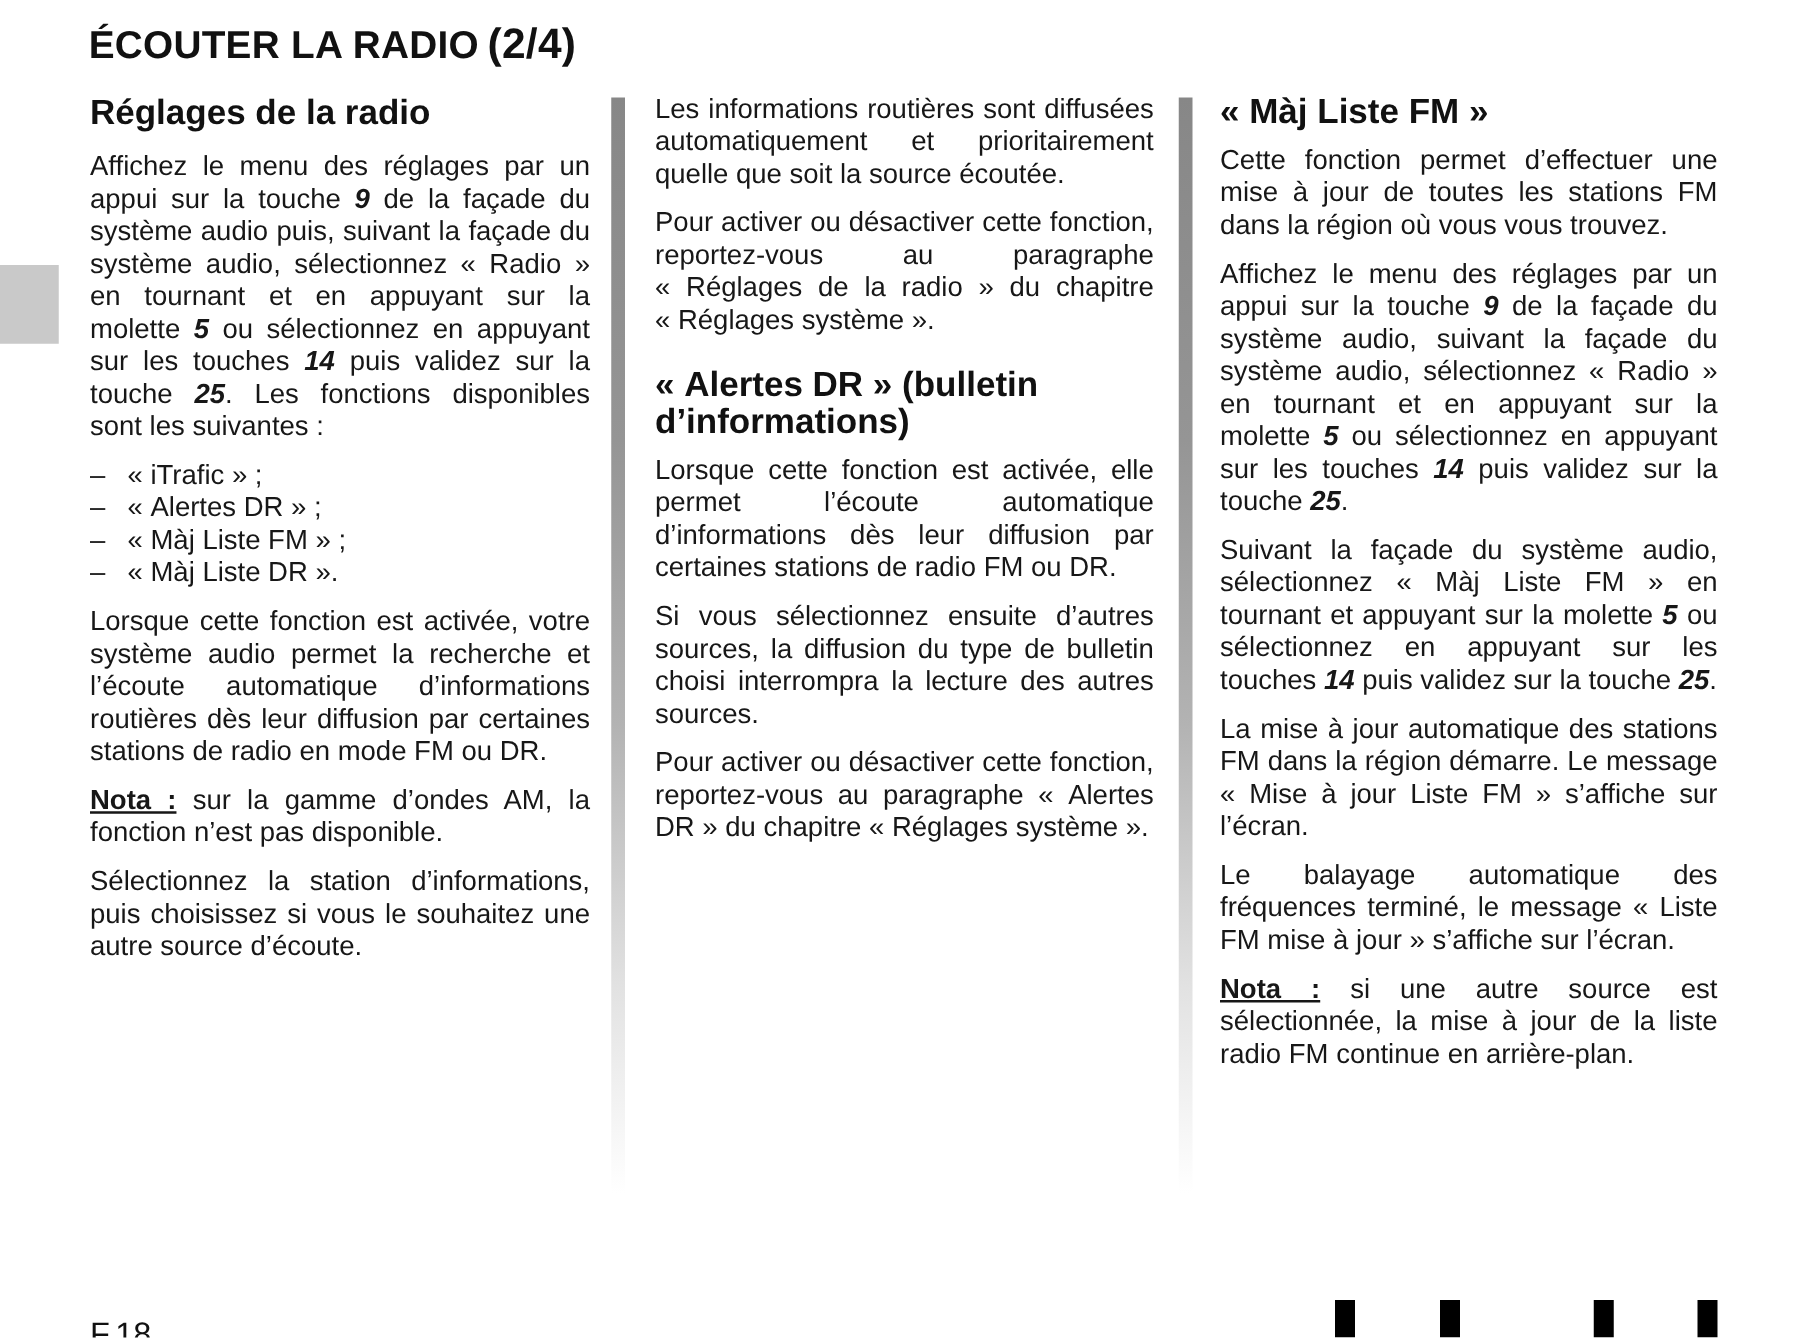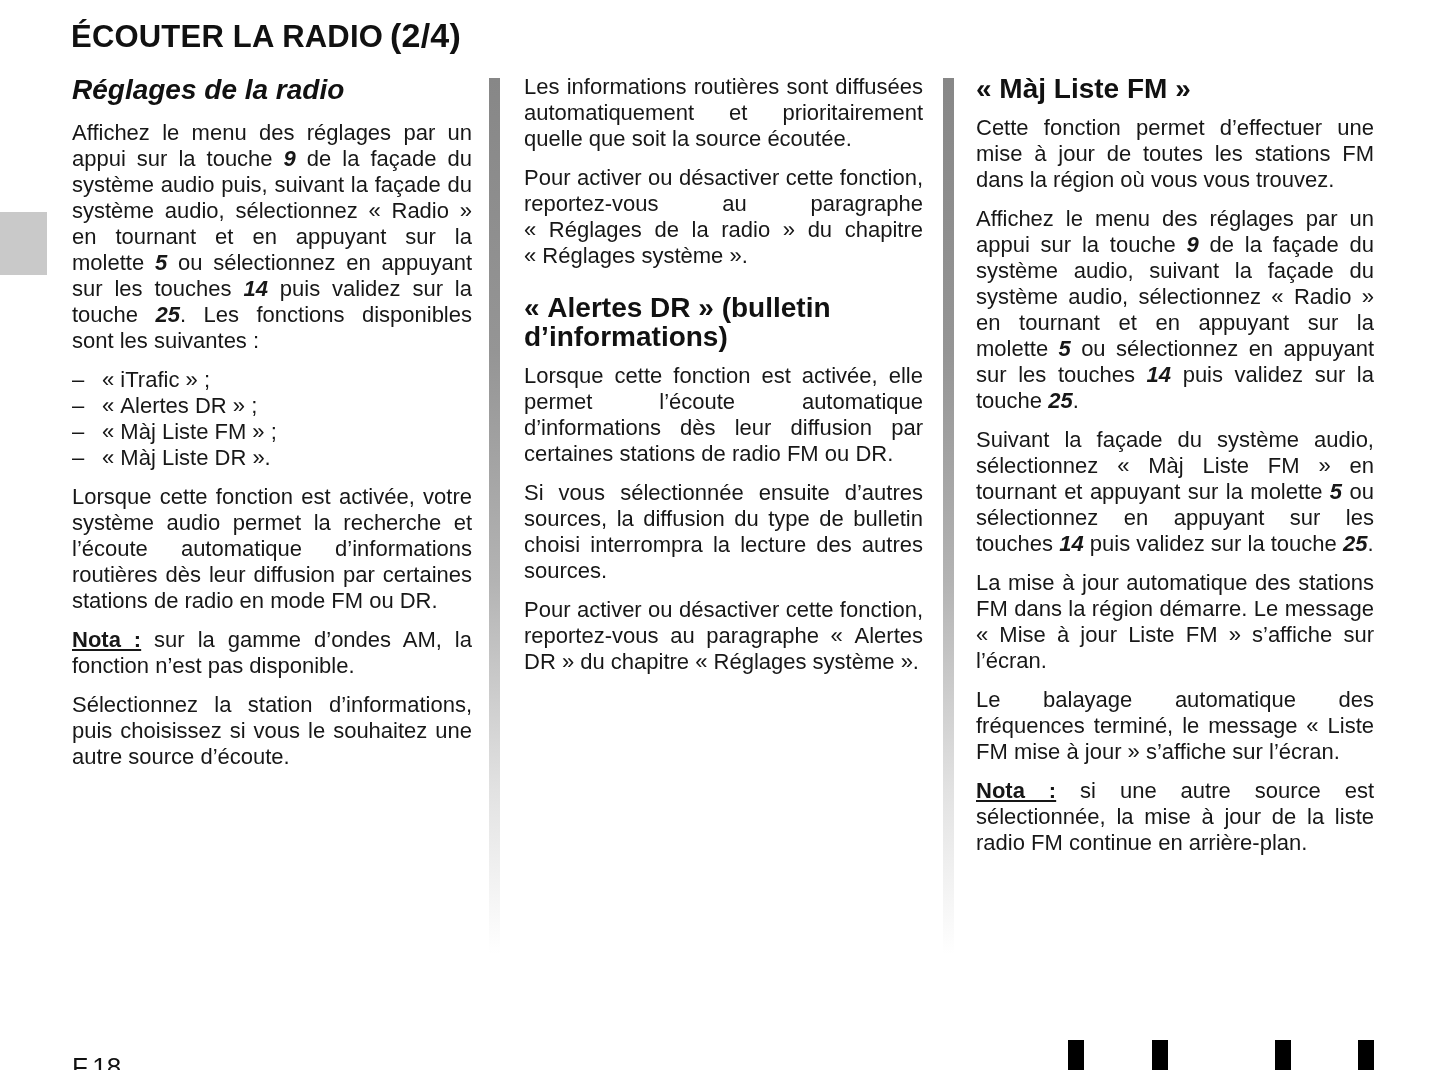--- a/index.html
+++ b/index.html
@@ -30,21 +30,21 @@
   .col3 { left:976px; width:398px; }
   .separator {
     position:absolute; top:78px; width:11px; height:913px;
     background:linear-gradient(to bottom,
       #878787 0%, #959595 30%, #b3b3b3 55%, #e2e2e2 78%, #ffffff 96%);
   }
   .sep1 { left:489px; }
   .sep2 { left:943px; }
   .blk-heading {
     font-size:28px; font-weight:bold; line-height:32px;
-    margin:0 0 14px; color:#111;font-style:italic;
+    margin:0 0 14px; color:#111;
   }
   .blk-subheading {
     font-size:28px; font-weight:bold; line-height:29px;
     margin:24px 0 12px; color:#111;
   }
   .blk-p {
     text-align:justify;
     margin:0 0 13px;
     hyphens:auto; -webkit-hyphens:auto;
   }
@@ -82,21 +82,21 @@
       <p class="blk-p">Lorsque cette fonction est activée, votre système audio permet la recherche et l’écoute automatique d’informations routières dès leur diffusion par certaines stations de radio en mode FM ou DR.</p>
       <p class="blk-p"><span class="seg-b">Nota&nbsp;:</span> sur la gamme d’ondes AM, la fonction n’est pas disponible.</p>
       <p class="blk-p">Sélectionnez la station d’informations, puis choisissez si vous le souhaitez une autre source d’écoute.</p>
     </div>
   <div class="separator sep1"></div>
   <div class="col col2">
       <p class="blk-p">Les informations routières sont diffusées automatiquement et prioritairement quelle que soit la source écoutée.</p>
       <p class="blk-p">Pour activer ou désactiver cette fonction, reportez-vous au paragraphe «&nbsp;Réglages de la radio&nbsp;» du chapitre «&nbsp;Réglages système&nbsp;».</p>
       <h3 class="blk-subheading">«&nbsp;Alertes DR&nbsp;» (bulletin d’informations)</h3>
       <p class="blk-p">Lorsque cette fonction est activée, elle permet l’écoute automatique d’informations dès leur diffusion par certaines stations de radio FM ou DR.</p>
-      <p class="blk-p">Si vous sélectionnée ensuite d’autres sources, la diffusion du type de bulletin choisi interrompra la lecture des autres sources.</p>
+      <p class="blk-p">Si vous sélectionnez ensuite d’autres sources, la diffusion du type de bulletin choisi interrompra la lecture des autres sources.</p>
       <p class="blk-p">Pour activer ou désactiver cette fonction, reportez-vous au paragraphe «&nbsp;Alertes DR&nbsp;» du chapitre «&nbsp;Réglages système&nbsp;».</p>
     </div>
   <div class="separator sep2"></div>
   <div class="col col3">
       <h3 class="blk-subheading">«&nbsp;Màj Liste FM&nbsp;»</h3>
       <p class="blk-p">Cette fonction permet d’effectuer une mise à jour de toutes les stations FM dans la région où vous vous trouvez.</p>
       <p class="blk-p">Affichez le menu des réglages par un appui sur la touche <span class="seg-bi">9</span> de la façade du système audio, suivant la façade du système audio, sélectionnez «&nbsp;Radio&nbsp;» en tournant et en appuyant sur la molette <span class="seg-bi">5</span> ou sélectionnez en appuyant sur les touches <span class="seg-bi">14</span> puis validez sur la touche <span class="seg-bi">25</span>.</p>
       <p class="blk-p">Suivant la façade du système audio, sélectionnez «&nbsp;Màj Liste FM&nbsp;» en tournant et appuyant sur la molette <span class="seg-bi">5</span> ou sélectionnez en appuyant sur les touches <span class="seg-bi">14</span> puis validez sur la touche <span class="seg-bi">25</span>.</p>
       <p class="blk-p">La mise à jour automatique des stations FM dans la région démarre. Le message «&nbsp;Mise à jour Liste FM&nbsp;» s’affiche sur l’écran.</p>
       <p class="blk-p">Le balayage automatique des fréquences terminé, le message «&nbsp;Liste FM mise à jour&nbsp;» s’affiche sur l’écran.</p>

